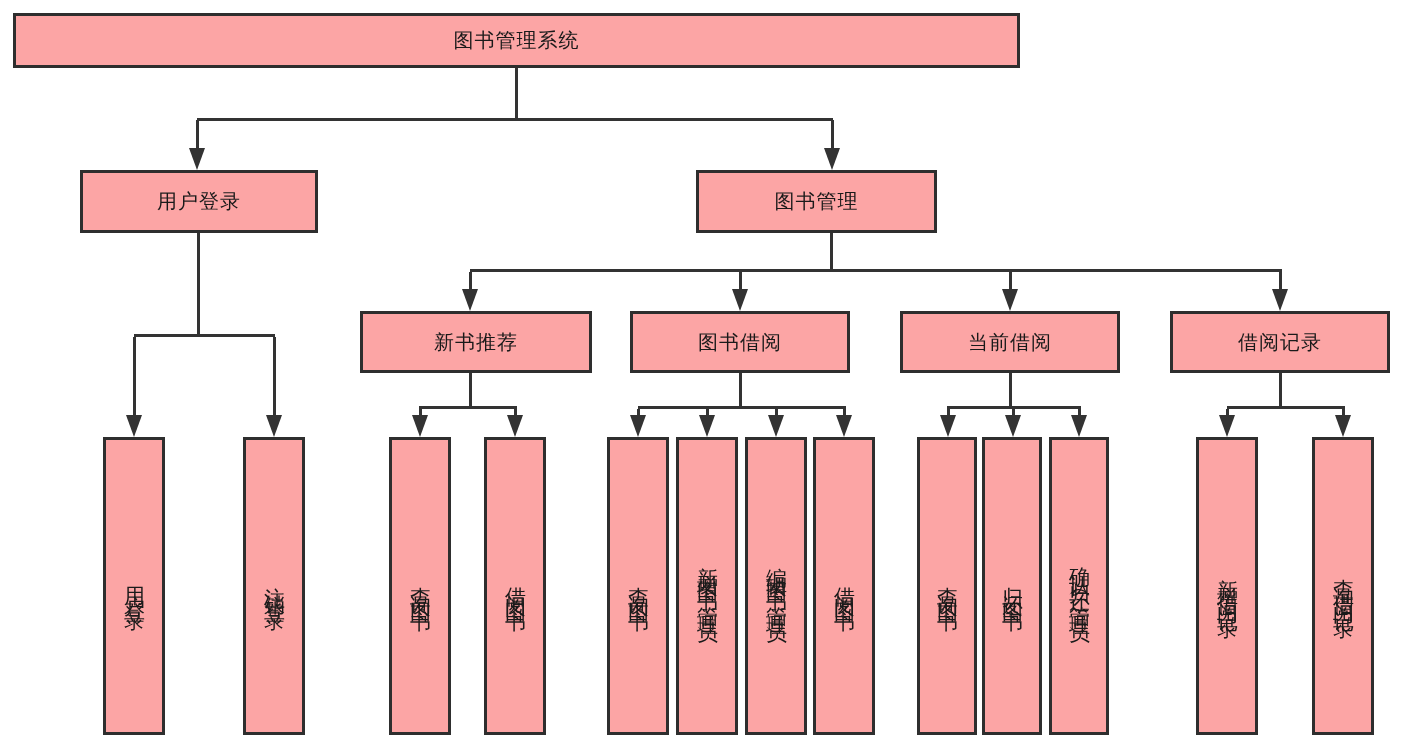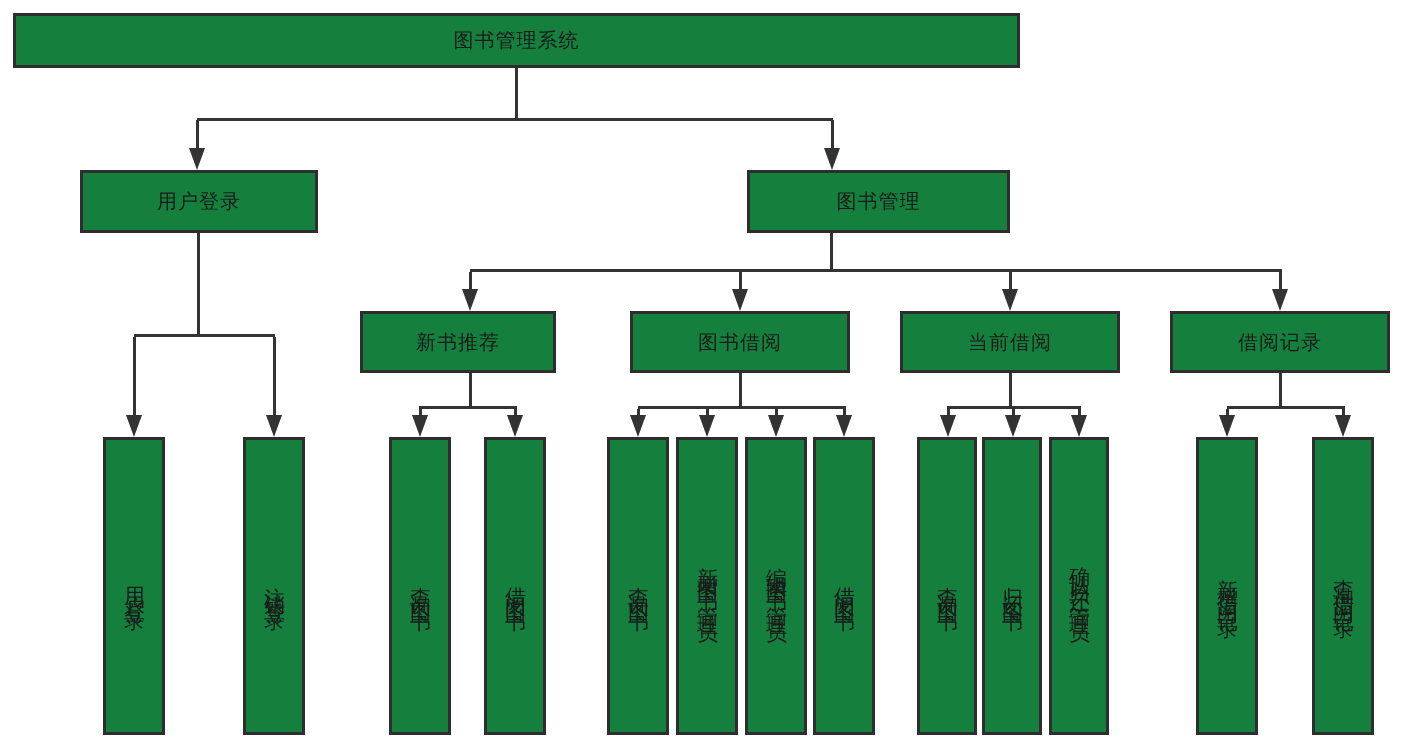--- a/index.html
+++ b/index.html
@@ -10,21 +10,21 @@
     --bg:#ffffff;
   }
   *{margin:0;padding:0;box-sizing:border-box;}
   html,body{width:1405px;height:747px;background:var(--bg);overflow:hidden;}
   body{font-family:"DejaVu Sans","Liberation Sans",sans-serif;color:var(--text);}
   .canvas{position:relative;width:1405px;height:747px;background:var(--bg);}
 
   .box{
     position:absolute;
     border:3px solid var(--border);
-    background:#15803d;
+    background:#fca5a5;
     display:flex;
     align-items:center;
     justify-content:center;
     font-size:20px;
     letter-spacing:1px;
     color:var(--text);
   }
   .leaf{
     writing-mode:vertical-rl;
     text-orientation:mixed;
@@ -59,35 +59,35 @@
 <div class="canvas">
 
   <div class="box" style="left:13px;top:13px;width:1007px;height:55px">图书管理系统</div>
 
   <div class="vline" style="left:515px;top:68px;height:52px"></div>
   <div class="hline" style="left:197px;top:118px;width:636px"></div>
   <div class="arrow" style="left:189px;top:120px;height:50px"></div>
   <div class="arrow" style="left:824px;top:120px;height:50px"></div>
 
   <div class="box" style="left:80px;top:170px;width:238px;height:63px">用户登录</div>
-  <div class="box" style="left:747px;top:170px;width:263px;height:63px">图书管理</div>
+  <div class="box" style="left:696px;top:170px;width:241px;height:63px">图书管理</div>
 
   <div class="vline" style="left:197px;top:233px;height:104px"></div>
   <div class="hline" style="left:134px;top:334px;width:141px"></div>
   <div class="arrow" style="left:126px;top:337px;height:100px"></div>
   <div class="arrow" style="left:266px;top:337px;height:100px"></div>
 
   <div class="vline" style="left:830px;top:233px;height:39px"></div>
   <div class="hline" style="left:470px;top:269px;width:812px"></div>
   <div class="arrow" style="left:462px;top:272px;height:39px"></div>
   <div class="arrow" style="left:732px;top:272px;height:39px"></div>
   <div class="arrow" style="left:1002px;top:272px;height:39px"></div>
   <div class="arrow" style="left:1272px;top:272px;height:39px"></div>
 
-  <div class="box" style="left:360px;top:311px;width:196px;height:62px">新书推荐</div>
+  <div class="box" style="left:360px;top:311px;width:232px;height:62px">新书推荐</div>
   <div class="box" style="left:630px;top:311px;width:220px;height:62px">图书借阅</div>
   <div class="box" style="left:900px;top:311px;width:220px;height:62px">当前借阅</div>
   <div class="box" style="left:1170px;top:311px;width:220px;height:62px">借阅记录</div>
 
   <div class="vline" style="left:469px;top:373px;height:36px"></div>
   <div class="hline" style="left:419px;top:406px;width:98px"></div>
   <div class="arrow" style="left:412px;top:409px;height:28px"></div>
   <div class="arrow" style="left:507px;top:409px;height:28px"></div>
 
   <div class="vline" style="left:739px;top:373px;height:36px"></div>

